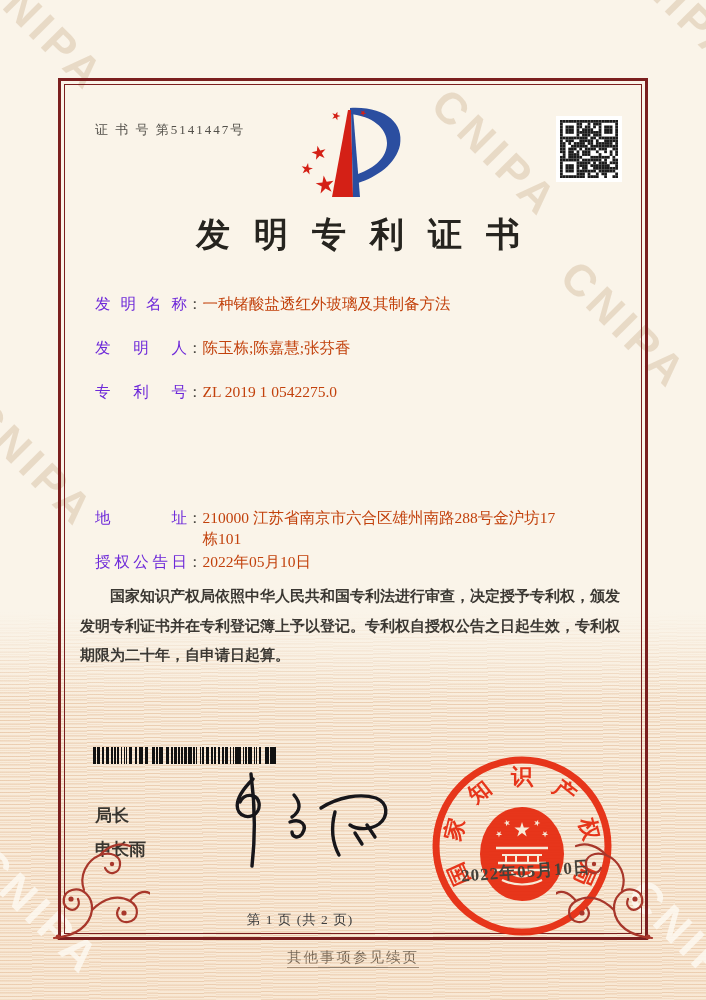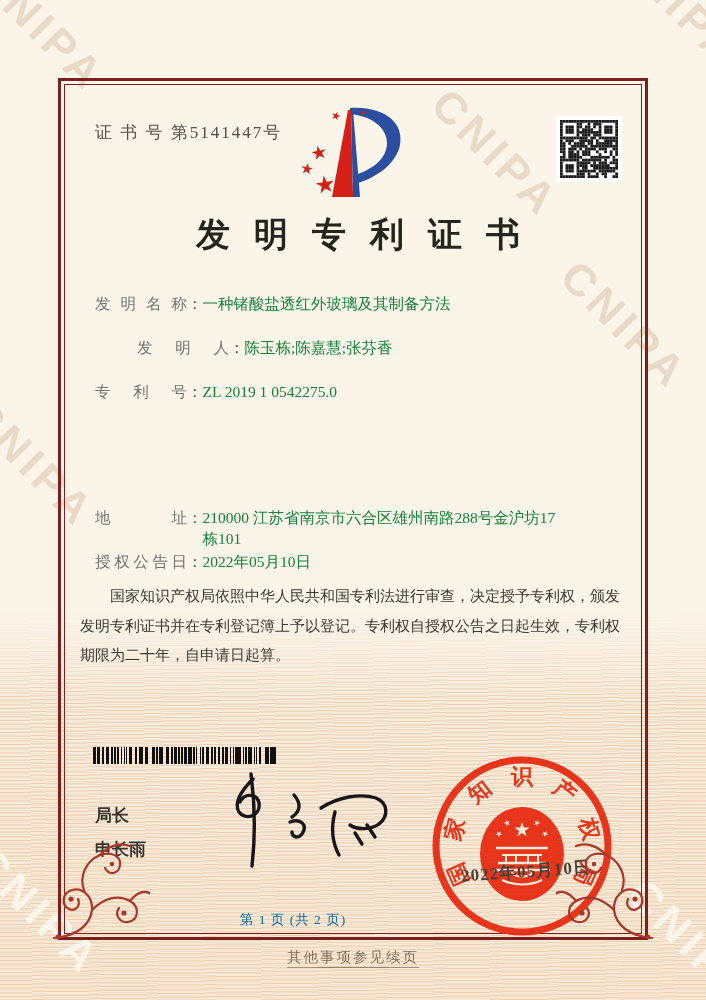--- a/index.html
+++ b/index.html
@@ -14,41 +14,41 @@
   .texture{position:absolute;left:0;right:0;top:612px;bottom:0;z-index:2;
     background-image:
       linear-gradient(180deg,#faf4e9 0px,rgba(250,244,233,0) 90px),
       linear-gradient(180deg,rgba(244,205,166,0.16),rgba(244,205,166,0.30)),
       repeating-linear-gradient(179deg,rgba(210,155,110,0.30) 0px,rgba(210,155,110,0.30) 1px,rgba(250,244,233,0) 1px,rgba(250,244,233,0) 4px),
       repeating-linear-gradient(181deg,rgba(210,155,110,0.18) 0px,rgba(210,155,110,0.18) 1px,rgba(250,244,233,0) 1px,rgba(250,244,233,0) 3px);}
   
   .b-outer{position:absolute;left:58px;right:58px;top:78px;bottom:60px;border:3px solid #7b1f1f;z-index:4;}
   .b-inner{position:absolute;left:64px;right:64px;top:84px;bottom:66px;border:1px solid #7b1f1f;z-index:4;}
   .content{position:absolute;inset:0;z-index:5;}
-  .cert-no{position:absolute;left:95px;top:121px;font-size:17px;letter-spacing:2px;color:#53504a;}
+  .cert-no{position:absolute;left:95px;top:121px;font-size:13px;letter-spacing:2px;color:#53504a;}
   .logo{position:absolute;left:292px;top:103px;}
   .qr{position:absolute;left:556px;top:116px;background:#fff;padding:4px;line-height:0;}
   .title{position:absolute;left:0;width:706px;top:212px;text-align:center;font-size:34px;
          font-weight:600;letter-spacing:24px;padding-left:34px;box-sizing:border-box;color:#26241f;}
   .frow{position:absolute;left:95px;width:470px;font-size:15.5px;line-height:21px;}
-  .lbl{display:inline-block;width:92px;text-align:justify;text-align-last:justify;vertical-align:top;color:#737373;}
+  .lbl{display:inline-block;width:92px;text-align:justify;text-align-last:justify;vertical-align:top;color:#6d28d9;}
   .colon{vertical-align:top;color:#4c4943;}
-  .val{display:inline-block;vertical-align:top;max-width:350px;color:#15803d;}
+  .val{display:inline-block;vertical-align:top;max-width:350px;color:#c2410c;}
   .pair2{position:absolute;left:275px;top:0;white-space:nowrap;}
-  .paras{position:absolute;left:80px;top:582px;width:548px;font-size:15px;line-height:29.5px;color:#3b3833;}
+  .paras{position:absolute;left:80px;top:582px;width:548px;font-size:15px;line-height:29.5px;color:#3b3833;font-weight:bold;}
   .paras p{margin:0;text-indent:2em;}
   .barcode{position:absolute;left:93px;top:747px;line-height:0;}
   .officer{position:absolute;left:95px;top:804px;font-family:Liberation Sans, sans-serif;
            font-weight:bold;font-size:17px;color:#38352f;}
   .officer div{margin-bottom:11px;}
   .signature{position:absolute;left:208px;top:765px;}
   .seal{position:absolute;left:430px;top:751px;opacity:0.94;}
   .seal-date{position:absolute;left:436px;top:860px;width:180px;text-align:center;font-size:17px;
              font-weight:600;letter-spacing:1px;color:#44413a;transform:rotate(-4deg);z-index:6;}
-  .page-num{position:absolute;left:0;width:586px;top:911px;text-align:center;font-size:13.5px;color:#0369a1;letter-spacing:1px;}
+  .page-num{position:absolute;left:0;width:586px;top:911px;text-align:center;font-size:13.5px;color:#404040;letter-spacing:1px;padding-left:7px;}
   .extra-note{position:absolute;left:0;width:706px;top:948px;text-align:center;font-size:14.5px;color:#3f3c36;}
   .extra-note span{border-bottom:1px solid #6a665e;padding-bottom:2px;letter-spacing:2px;}
   .flourish{position:absolute;z-index:6;}
 </style>
 </head>
 <body>
 
 <div class="page">
 
   <div class="wm" style="left:-38px;top:2px;">CNIPA</div>
@@ -391,21 +391,21 @@
         <rect x="16" y="20" width="1" height="1" fill="#1a1a1a"></rect>
         <rect x="19" y="20" width="1" height="1" fill="#1a1a1a"></rect>
         <rect x="20" y="20" width="1" height="1" fill="#1a1a1a"></rect>
       </svg>
 
     <div class="title">发明专利证书</div>
 
     <div class="frow" style="top:293px;">
       <span class="lbl">发明名称</span><span class="colon">：</span><span class="val">一种锗酸盐透红外玻璃及其制备方法</span>
     </div>
-    <div class="frow" style="top:337px;margin-left:42px;">
+    <div class="frow" style="top:337px;">
       <span class="lbl">发明人</span><span class="colon">：</span><span class="val">陈玉栋;陈嘉慧;张芬香</span>
     </div>
     <div class="frow" style="top:381px;">
       <span class="lbl">专利号</span><span class="colon">：</span><span class="val">ZL 2019 1 0542275.0</span>
     </div>
     <div class="frow" style="top:507px;">
       <span class="lbl">地址</span><span class="colon">：</span><span class="val" style="max-width:360px;">210000 江苏省南京市六合区雄州南路288号金沪坊17栋101</span>
     </div>
     <div class="frow" style="top:551px;">
       <span class="lbl">授权公告日</span><span class="colon">：</span><span class="val">2022年05月10日</span>

